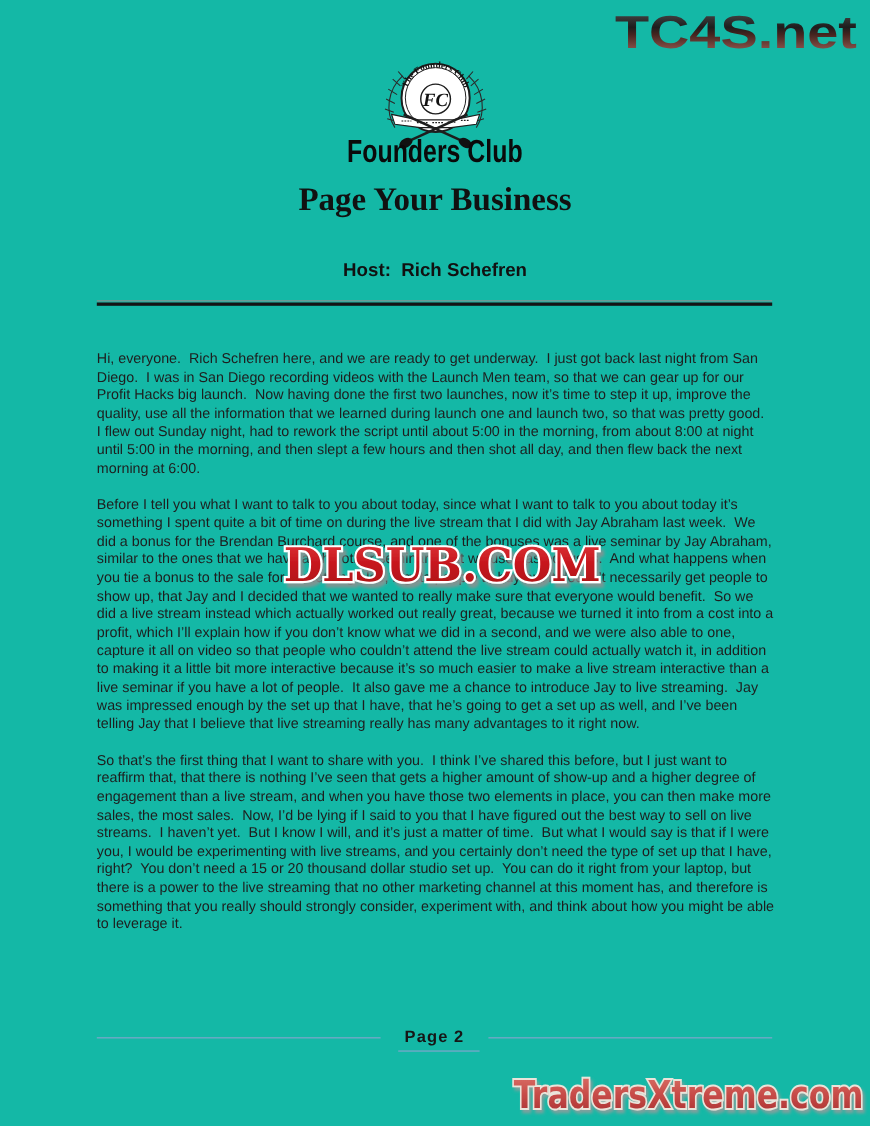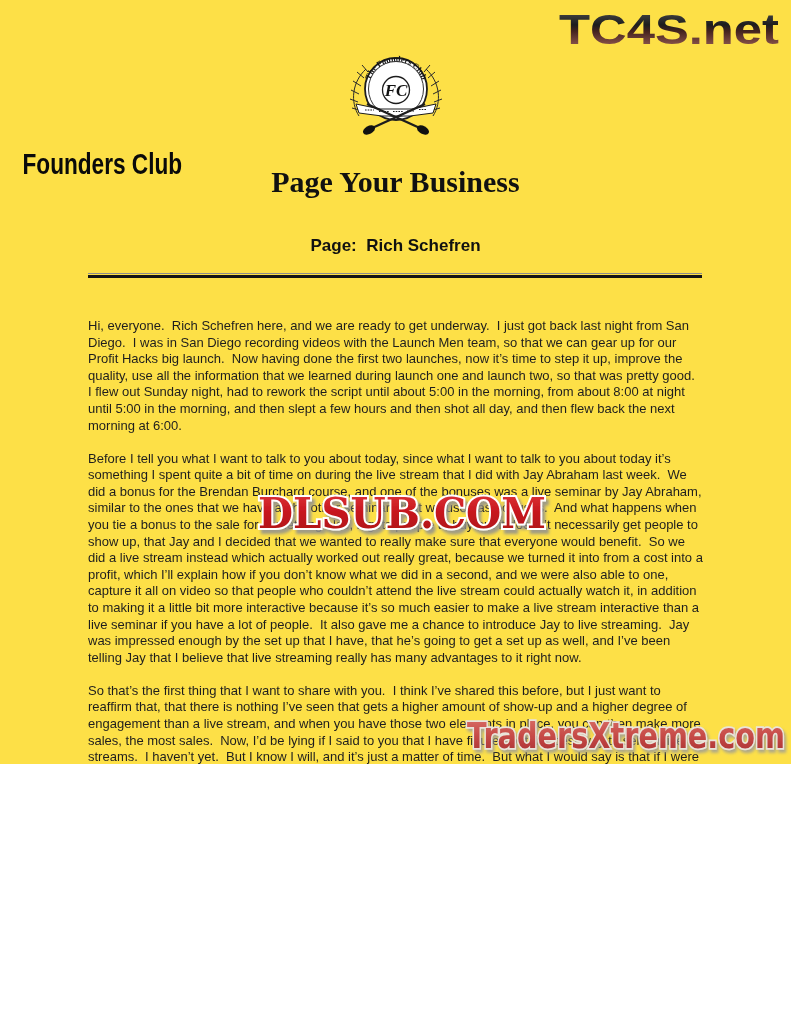--- a/index.html
+++ b/index.html
@@ -1,30 +1,30 @@
 <!DOCTYPE html>
 <html><head>
 <meta charset="utf-8">
 <style>
   * { margin:0; padding:0; box-sizing:border-box; }
   html,body { background:#ffffff; }
   .page {
-    position:relative; width:791px; height:764px; margin:0 auto;
-    background:#fde047; overflow:hidden;
+    position:relative; width:791px; height:1024px; margin:0 auto;
+    background:#14b8a6; overflow:hidden;
     font-family:"Liberation Sans", sans-serif; color:#1c1c1c;
   }
 
   
   .tc4s { position:absolute; top:4px; right:8px; }
 
   
   .logo { position:absolute; top:52px; left:50%; transform:translateX(-50%); }
 
   
-  .club-title { position:absolute; top:148px; left:0; width:100%; }
+  .club-title { position:absolute; top:122px; left:0; width:100%; text-align:center; }
   .club-title span {
     display:inline-block; transform:scaleX(0.78); transform-origin:center;
     font-family:"Liberation Sans", sans-serif; font-weight:700;
     font-size:29px; letter-spacing:0; color:#0a0a0a;
   }
   .main-title {
     position:absolute; top:164px; left:0; width:100%; text-align:center;
     font-family:"Liberation Serif", serif; font-weight:700;
     font-size:30px; line-height:35px; color:#111;
   }
@@ -124,21 +124,21 @@
   </div>
 
   <div class="club-title">
     <span>Founders Club</span>
   </div>
 
   <div class="main-title">
     <div>Page Your Business</div>
   </div>
 
-  <div class="host">Page:  Rich Schefren</div>
+  <div class="host">Host:  Rich Schefren</div>
 
   <div class="rule">
     <div class="thin"></div>
     <div class="thick"></div>
   </div>
 
   <div class="body-text">
     <p>Hi, everyone.  Rich Schefren here, and we are ready to get underway.  I just got back last night from San Diego.  I was in San Diego recording videos with the Launch Men team, so that we can gear up for our Profit Hacks big launch.  Now having done the first two launches, now it’s time to step it up, improve the quality, use all the information that we learned during launch one and launch two, so that was pretty good.  I flew out Sunday night, had to rework the script until about 5:00 in the morning, from about 8:00 at night until 5:00 in the morning, and then slept a few hours and then shot all day, and then flew back the next morning at 6:00.</p>
     <p>Before I tell you what I want to talk to you about today, since what I want to talk to you about today it’s something I spent quite a bit of time on during the live stream that I did with Jay Abraham last week.  We did a bonus for the Brendan Burchard course, and one of the bonuses was a live seminar by Jay Abraham, similar to the ones that we have at the other seminars that we used as bonuses.  And what happens when you tie a bonus to the sale for something else, it gets people to buy but it doesn’t necessarily get people to show up, that Jay and I decided that we wanted to really make sure that everyone would benefit.  So we did a live stream instead which actually worked out really great, because we turned it into from a cost into a profit, which I’ll explain how if you don’t know what we did in a second, and we were also able to one, capture it all on video so that people who couldn’t attend the live stream could actually watch it, in addition to making it a little bit more interactive because it’s so much easier to make a live stream interactive than a live seminar if you have a lot of people.  It also gave me a chance to introduce Jay to live streaming.  Jay was impressed enough by the set up that I have, that he’s going to get a set up as well, and I’ve been telling Jay that I believe that live streaming really has many advantages to it right now.</p>
     <p>So that’s the first thing that I want to share with you.  I think I’ve shared this before, but I just want to reaffirm that, that there is nothing I’ve seen that gets a higher amount of show-up and a higher degree of engagement than a live stream, and when you have those two elements in place, you can then make more sales, the most sales.  Now, I’d be lying if I said to you that I have figured out the best way to sell on live streams.  I haven’t yet.  But I know I will, and it’s just a matter of time.  But what I would say is that if I were you, I would be experimenting with live streams, and you certainly don’t need the type of set up that I have, right?  You don’t need a 15 or 20 thousand dollar studio set up.  You can do it right from your laptop, but there is a power to the live streaming that no other marketing channel at this moment has, and therefore is something that you really should strongly consider, experiment with, and think about how you might be able to leverage it.</p>

